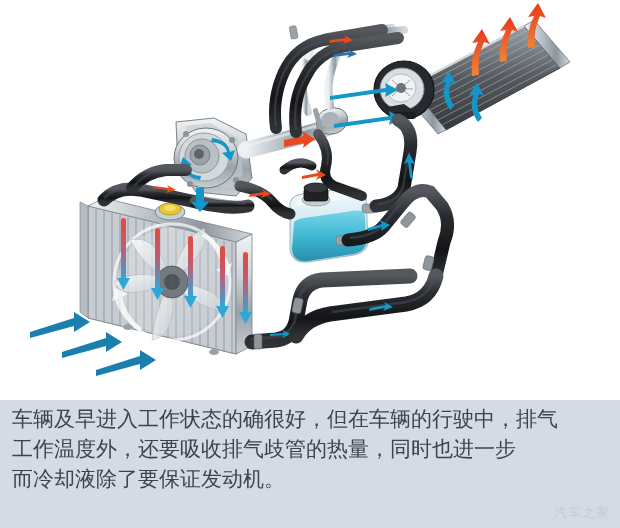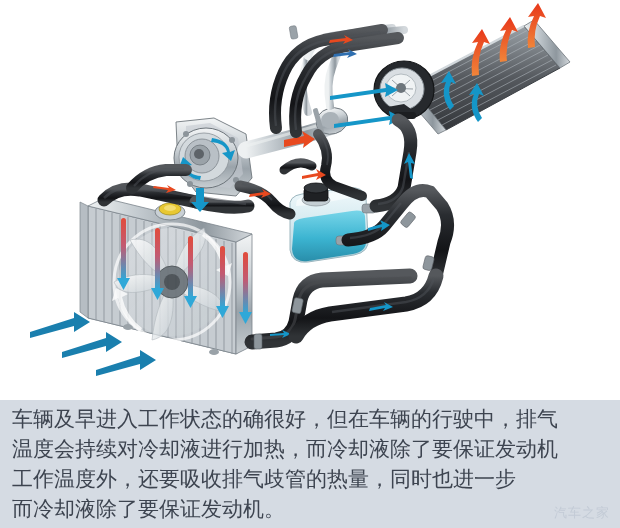--- a/index.html
+++ b/index.html
@@ -363,19 +363,18 @@
 
       <g>
         <path d="M284,170 Q298,158 312,166" fill="none" stroke="url(#gHose)" stroke-width="9" stroke-linecap="round"></path>
       </g>
 
     </svg>
   </div>
 
   <div id="caption-band">
     <div class="caption-line">车辆及早进入工作状态的确很好，但在车辆的行驶中，排气</div>
-    <div class="caption-line">温度会持续对冷却液进行加热，而冷却液除了要保证发动机</div>
     <div class="caption-line">工作温度外，还要吸收排气歧管的热量，同时也进一步</div>
     <div class="caption-line">而冷却液除了要保证发动机。</div>
     <div id="watermark">汽车之家</div>
   </div>
 
 </div>
 
 </body></html>

